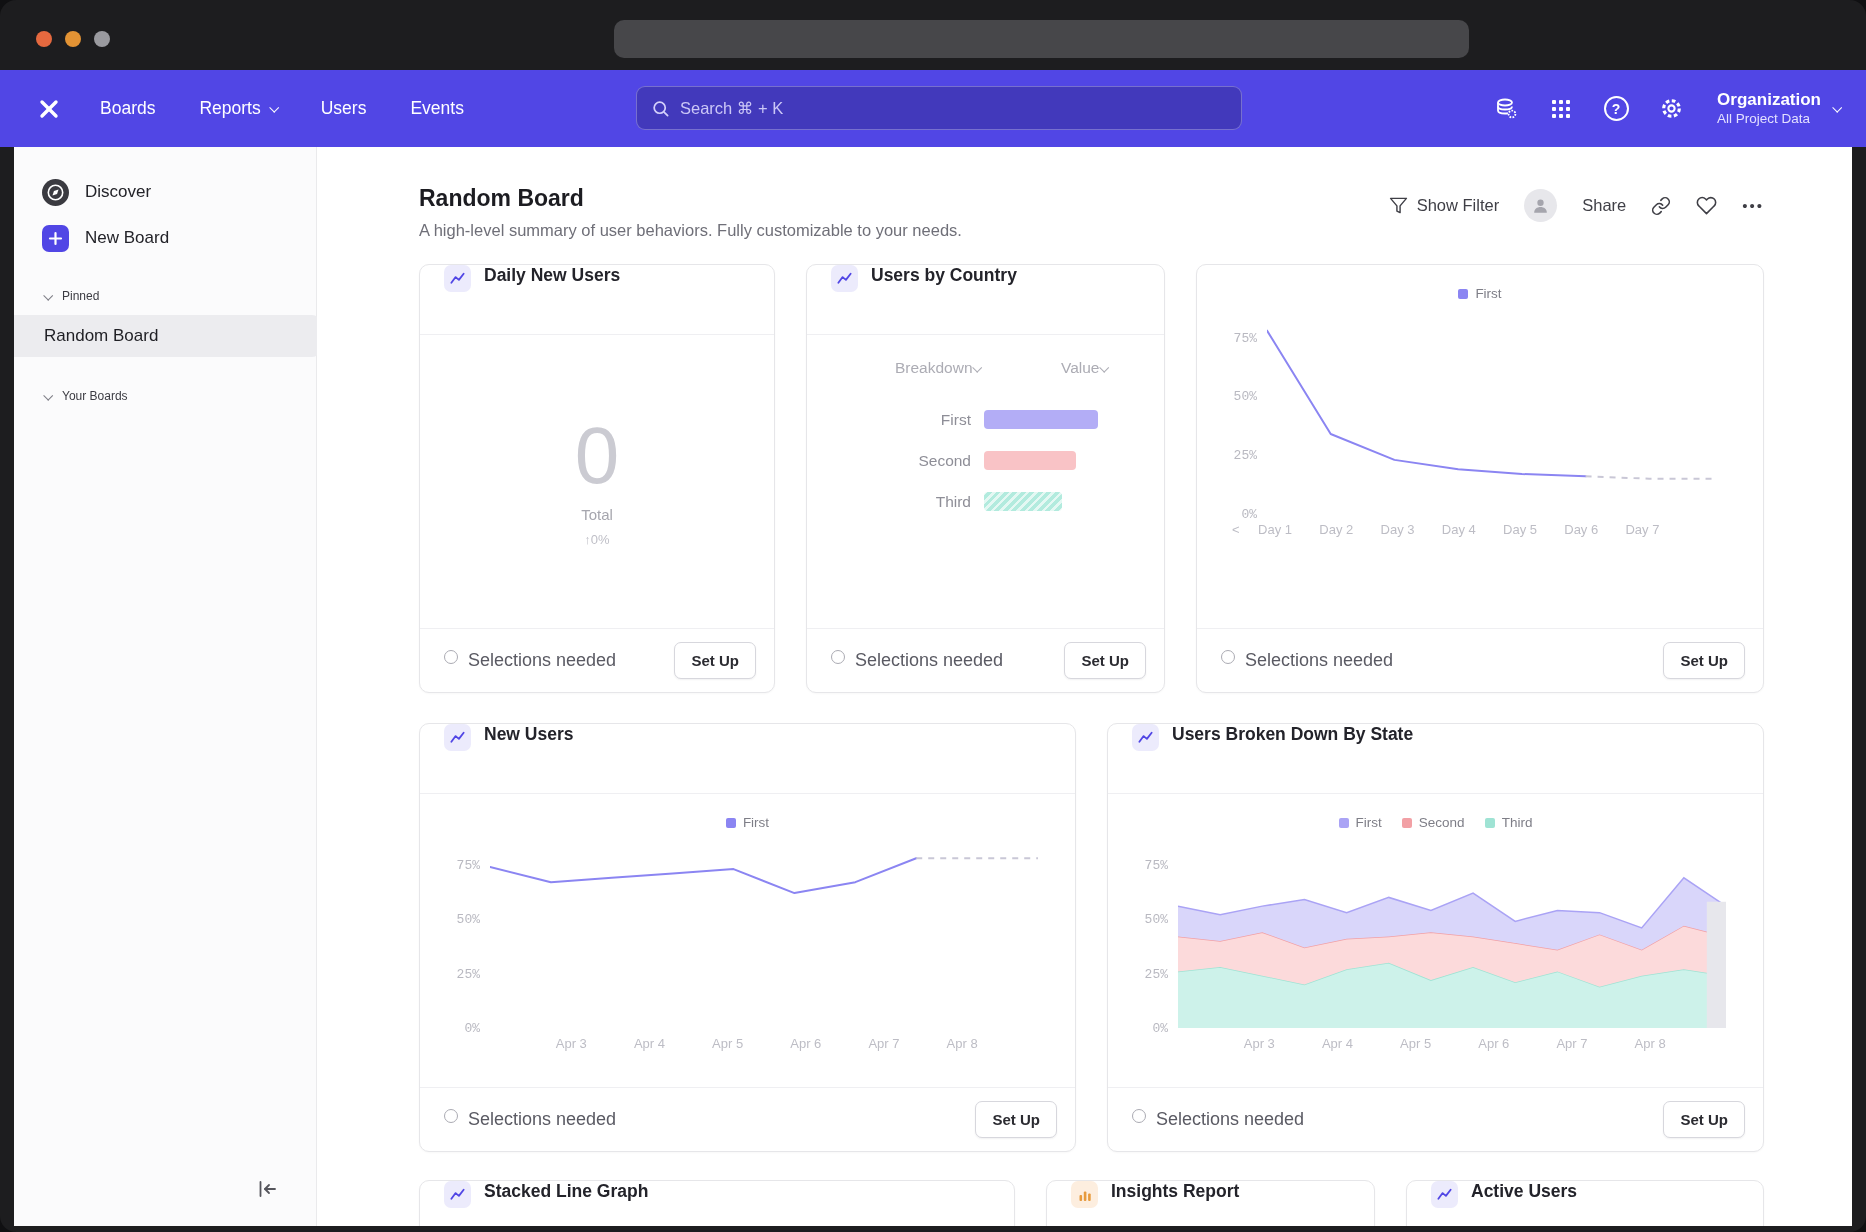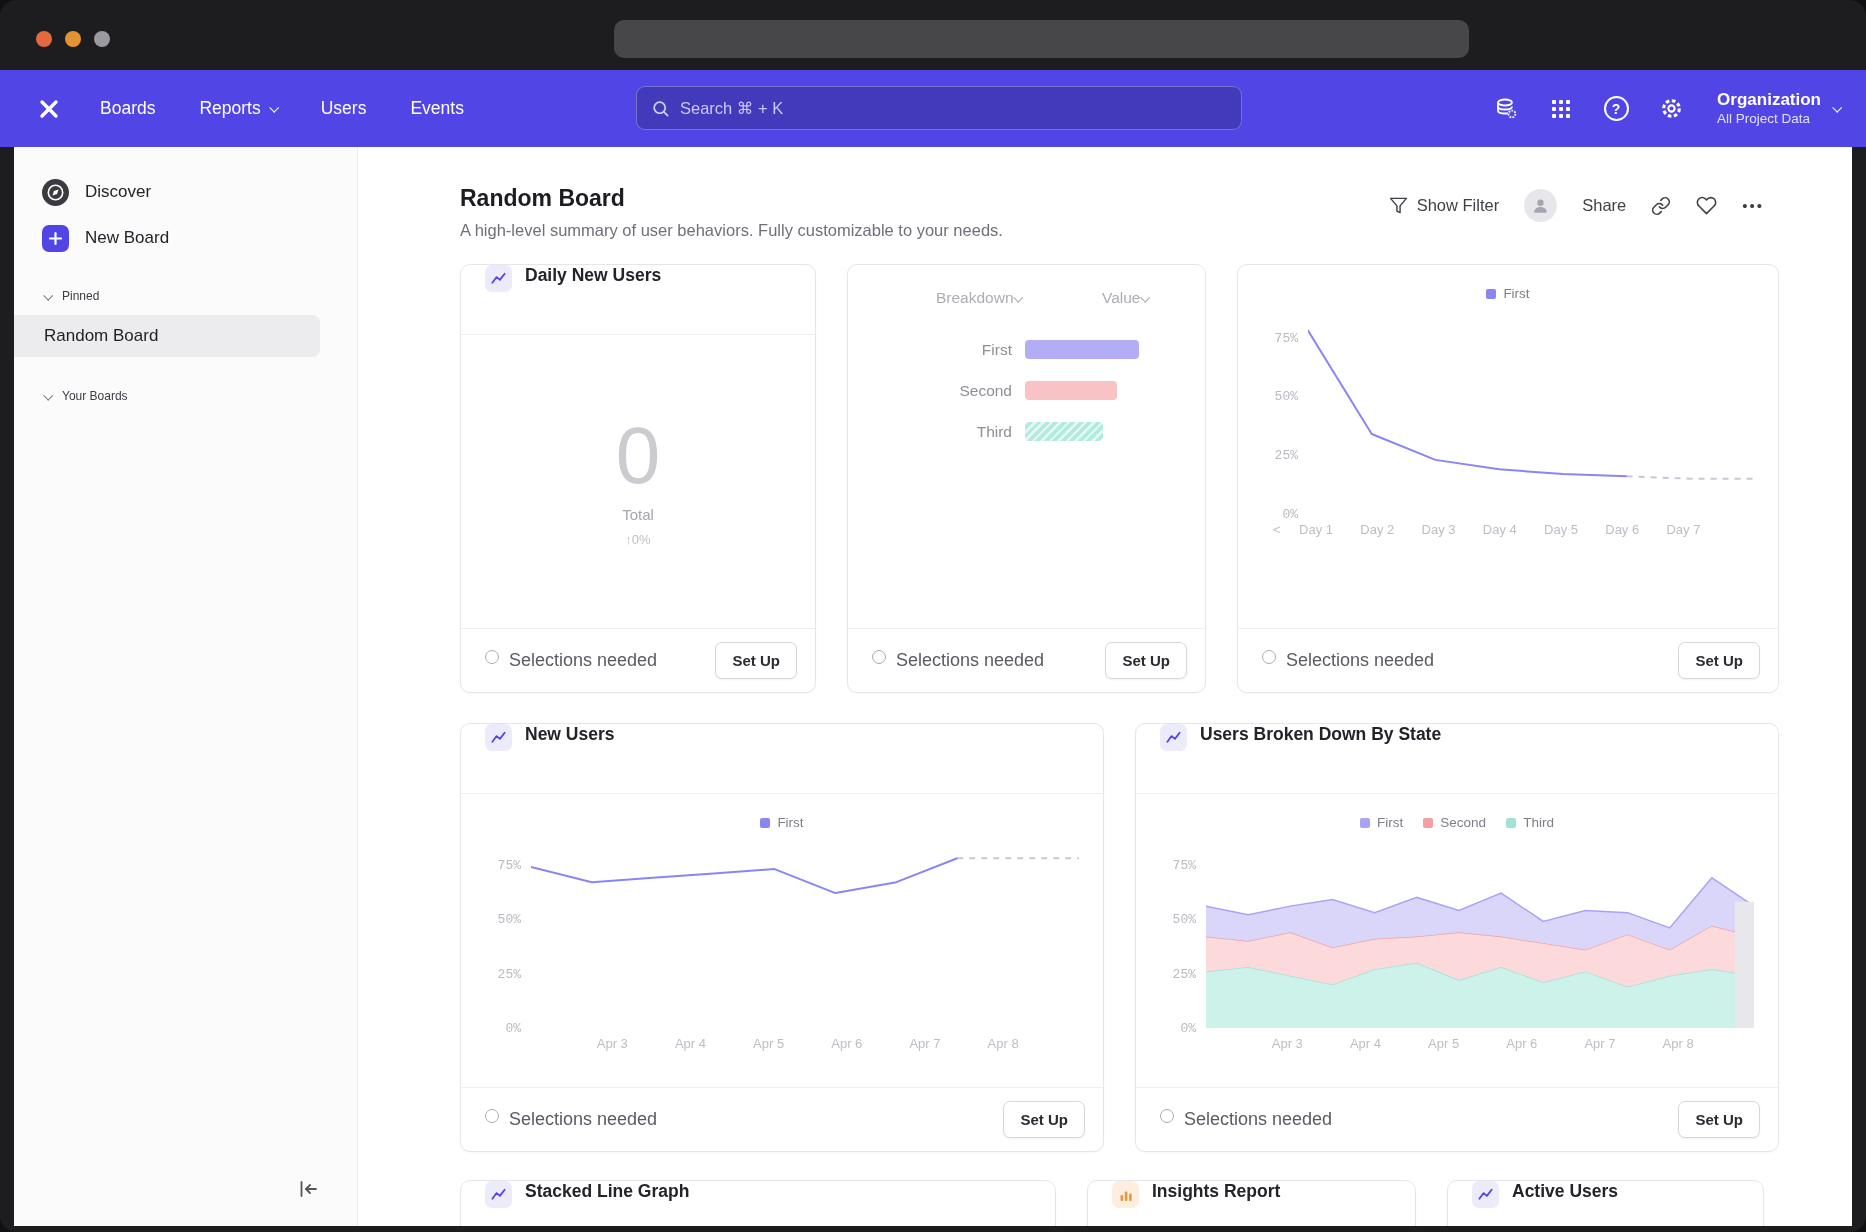--- a/index.html
+++ b/index.html
@@ -30,21 +30,21 @@
   .nav-ic { width:30px; height:30px; display:flex; align-items:center; justify-content:center; cursor:pointer; }
   .help-badge { width:25px; height:25px; border:2px solid #fff; border-radius:50%; display:flex; align-items:center; justify-content:center; font-size:14px; font-weight:bold; color:#fff; }
   .org { display:flex; align-items:center; gap:12px; cursor:pointer; margin-left:6px; }
   .org-name { font-size:17px; font-weight:bold; line-height:1.25; }
   .org-sub { font-size:13.5px; color:#e3e0ff; line-height:1.25; }
 
   
   .app-body { position:absolute; top:147px; left:14px; right:14px; bottom:6px; display:flex; background:#fff; }
 
   
-  .sidebar { width:344px; background:#fbfbfc; border-right:1px solid #eaeaec; position:relative; padding-top:22px; flex:none; }
+  .sidebar { width:303px; background:#fbfbfc; border-right:1px solid #eaeaec; position:relative; padding-top:22px; flex:none; }
   .side-item { height:46px; display:flex; align-items:center; gap:16px; padding-left:28px; font-size:17px; color:#232329; cursor:pointer; }
   .side-ic { width:27px; height:27px; flex:none; display:flex; align-items:center; justify-content:center; }
   .side-section { margin-top:28px; display:flex; align-items:center; gap:11px; padding-left:30px; font-size:12px; color:#3c3c43; cursor:pointer; }
   .side-section .chev { color:#7c7c84; }
   .side-pill { margin-top:12px; width:306px; height:42px; background:#ececef; border-radius:0 8px 8px 0; display:flex; align-items:center; padding-left:30px; font-size:17px; color:#1f1f24; cursor:pointer; }
   .collapse-btn { position:absolute; right:34px; bottom:22px; width:30px; height:30px; display:flex; align-items:center; justify-content:center; cursor:pointer; color:#55555c; }
 
   
   .main { flex:1; background:#fff; padding:38px 88px 0 102px; overflow:hidden; position:relative; }
   .board-header { display:flex; justify-content:space-between; align-items:flex-start; }
@@ -297,20 +297,28 @@
           <div class="card-foot">
             <span class="status">
                 <span class="status-circle"></span>
                 <span>Selections needed</span>
               </span>
             <button class="setup-btn">Set Up</button>
           </div>
         </section>
 
         <section class="card c2">
+          <div class="card-head">
+            <span class="card-icon icon-purple">
+              <svg width="17" height="17" viewBox="0 0 18 18" fill="none" stroke="currentColor" stroke-width="1.9" stroke-linecap="round" stroke-linejoin="round">
+                  <polyline points="2.5,13.5 7,7.5 10.5,10.5 15.5,4"></polyline>
+                </svg>
+            </span>
+            <span class="card-title">Users by Country</span>
+          </div>
           <div class="card-body">
             <span class="c-dd c-breakdown">
                 <span>Breakdown</span>
                 <span class="chev"></span>
               </span>
             <span class="c-dd c-value">
                 <span>Value</span>
                 <span class="chev"></span>
               </span>
             <div class="country-rows">

